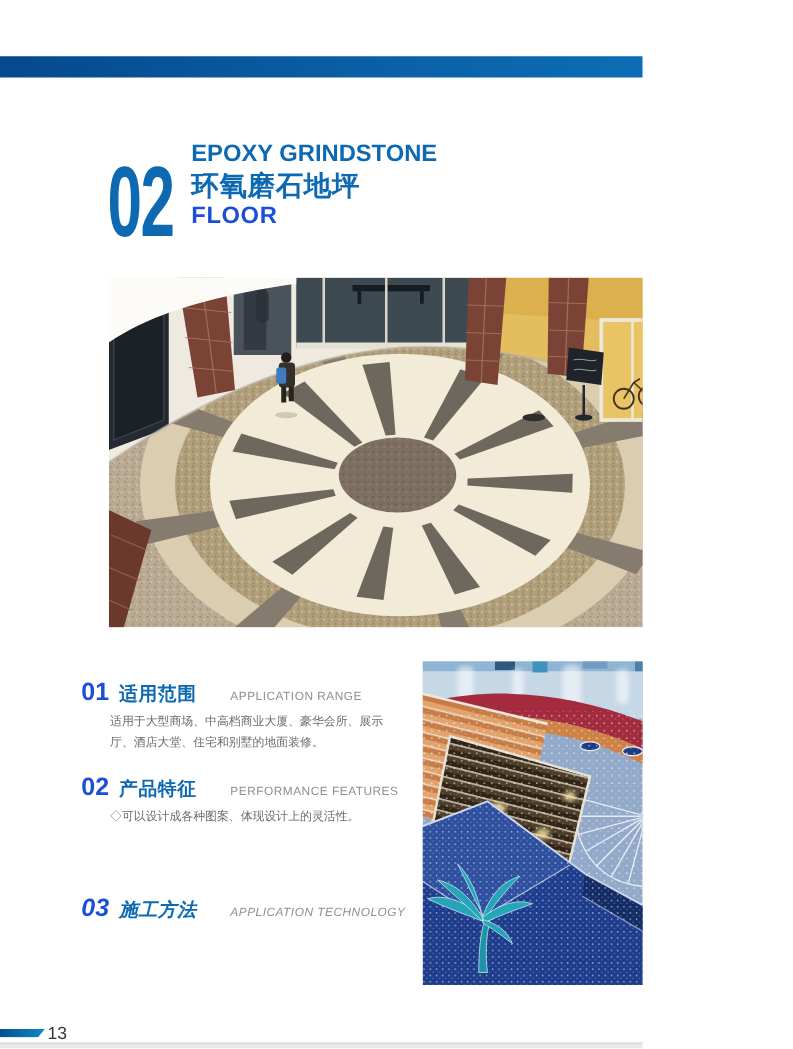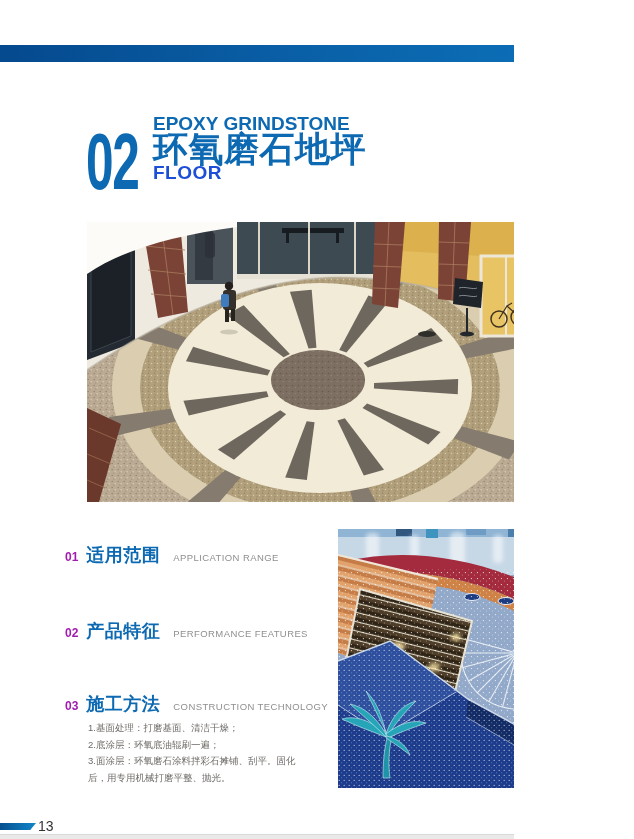--- a/index.html
+++ b/index.html
@@ -12,34 +12,34 @@
     background:linear-gradient(90deg,#05498e 0%, #0a61a8 50%, #0c74bd 100%);
   }
   .title-number {
     position:absolute; left:86px; top:122px;
     font-size:80px; font-weight:bold; color:#0d6ab2; line-height:1;
     letter-spacing:-2px; transform:scaleX(0.62); transform-origin:left top;
     white-space:nowrap;
   }
   .title-texts { position:absolute; left:153px; top:114px; }
   .title-en-top   { font-size:19px; font-weight:bold; color:#0d6ab2; letter-spacing:0px; line-height:19px; }
-  .title-zh       { font-size:35px; font-weight:bold; color:#0d6ab2; letter-spacing:0.5px; line-height:28px; margin-top:2px; }
+  .title-zh       { font-size:22px; font-weight:bold; color:#0d6ab2; letter-spacing:0.5px; line-height:28px; margin-top:2px; }
   .title-en-bottom{ font-size:19px; font-weight:bold; color:#1d4ed8; letter-spacing:0.5px; line-height:19px; }
 
   .photo { position:absolute; margin:0; padding:0; overflow:hidden; }
   .photo svg { display:block; }
   .photo1 { left:87px;  top:222px; width:458px; height:280px; }
   .photo2 { left:338px; top:529px; width:207px; height:259px; }
 
   .section { position:absolute; left:65px; width:272px; }
-  #s1 { top:543px; } #s2 { top:619px; } #s3 { top:692px; }
+  #s1 { top:543px; } #s2 { top:619px; } #s3 { top:716px;font-style:italic; }
   .sec-head { display:flex; align-items:baseline; white-space:nowrap; }
-  .sec-num { font-size:12px; font-weight:bold; color:#a21caf;text-align:center; }
-  .sec-zh  { font-size:18px; font-weight:bold; color:#0d6ab2; letter-spacing:0.5px; margin-left:8px; }
-  .sec-en  { font-size:9.5px; color:#8f8f8f; letter-spacing:0.4px; margin-left:13px; }
+  .sec-num { font-size:20px; font-weight:bold; color:#1d4ed8;text-align:center; }
+  .sec-zh  { font-size:15px; font-weight:bold; color:#0d6ab2; letter-spacing:0.5px; margin-left:8px; }
+  .sec-en  { font-size:9.5px; color:#8f8f8f; letter-spacing:0.4px; margin-left:27px; }
   .sec-body { margin-top:4px; padding-left:23px; width:226px;
     font-size:9.5px; color:#6e6a66; line-height:16.5px; }
 
   .footer-tab {
     position:absolute; left:0; top:823px; width:36px; height:7px;
     background:linear-gradient(90deg,#06508f,#1286ca);
     clip-path:polygon(0 0, 100% 0, 84% 100%, 0 100%);
   }
   .page-number { position:absolute; left:38px; top:818px; font-size:14px; color:#333333;text-align:center; }
   .bottom-bar {
@@ -178,42 +178,41 @@
       </g>
     </svg>
   </figure>
 
   <section class="section" id="s1">
     <div class="sec-head">
       <span class="sec-num">01</span>
       <span class="sec-zh">适用范围</span>
       <span class="sec-en">APPLICATION RANGE</span>
     </div>
+    <div class="sec-body">
+      <div>适用于大型商场、中高档商业大厦、豪华会所、展示厅、酒店大堂、住宅和别墅的地面装修。</div>
+    </div>
   </section>
 
   <section class="section" id="s2">
     <div class="sec-head">
       <span class="sec-num">02</span>
       <span class="sec-zh">产品特征</span>
       <span class="sec-en">PERFORMANCE FEATURES</span>
     </div>
     <div class="sec-body">
+      <div>◇可以设计成各种图案、体现设计上的灵活性。</div>
     </div>
   </section>
 
   <section class="section" id="s3">
     <div class="sec-head">
       <span class="sec-num">03</span>
       <span class="sec-zh">施工方法</span>
-      <span class="sec-en">CONSTRUCTION TECHNOLOGY</span>
-    </div>
-    <div class="sec-body">
-      <div>1.基面处理：打磨基面、清洁干燥；</div>
-      <div>2.底涂层：环氧底油辊刷一遍；</div>
-      <div>3.面涂层：环氧磨石涂料拌彩石摊铺、刮平。固化后，用专用机械打磨平整、抛光。</div>
+      <span class="sec-en">APPLICATION TECHNOLOGY</span>
     </div>
   </section>
 
   <figure class="photo photo2">
     <svg viewBox="0 0 207 259" width="207" height="259">
       <defs>
         <pattern id="p2w" width="6" height="6" patternUnits="userSpaceOnUse">
           <circle cx="1.4" cy="1.6" r="0.6" fill="#ffffff" opacity="0.8"></circle>
           <circle cx="4.4" cy="4" r="0.5" fill="#ffffff" opacity="0.5"></circle>
         </pattern>

